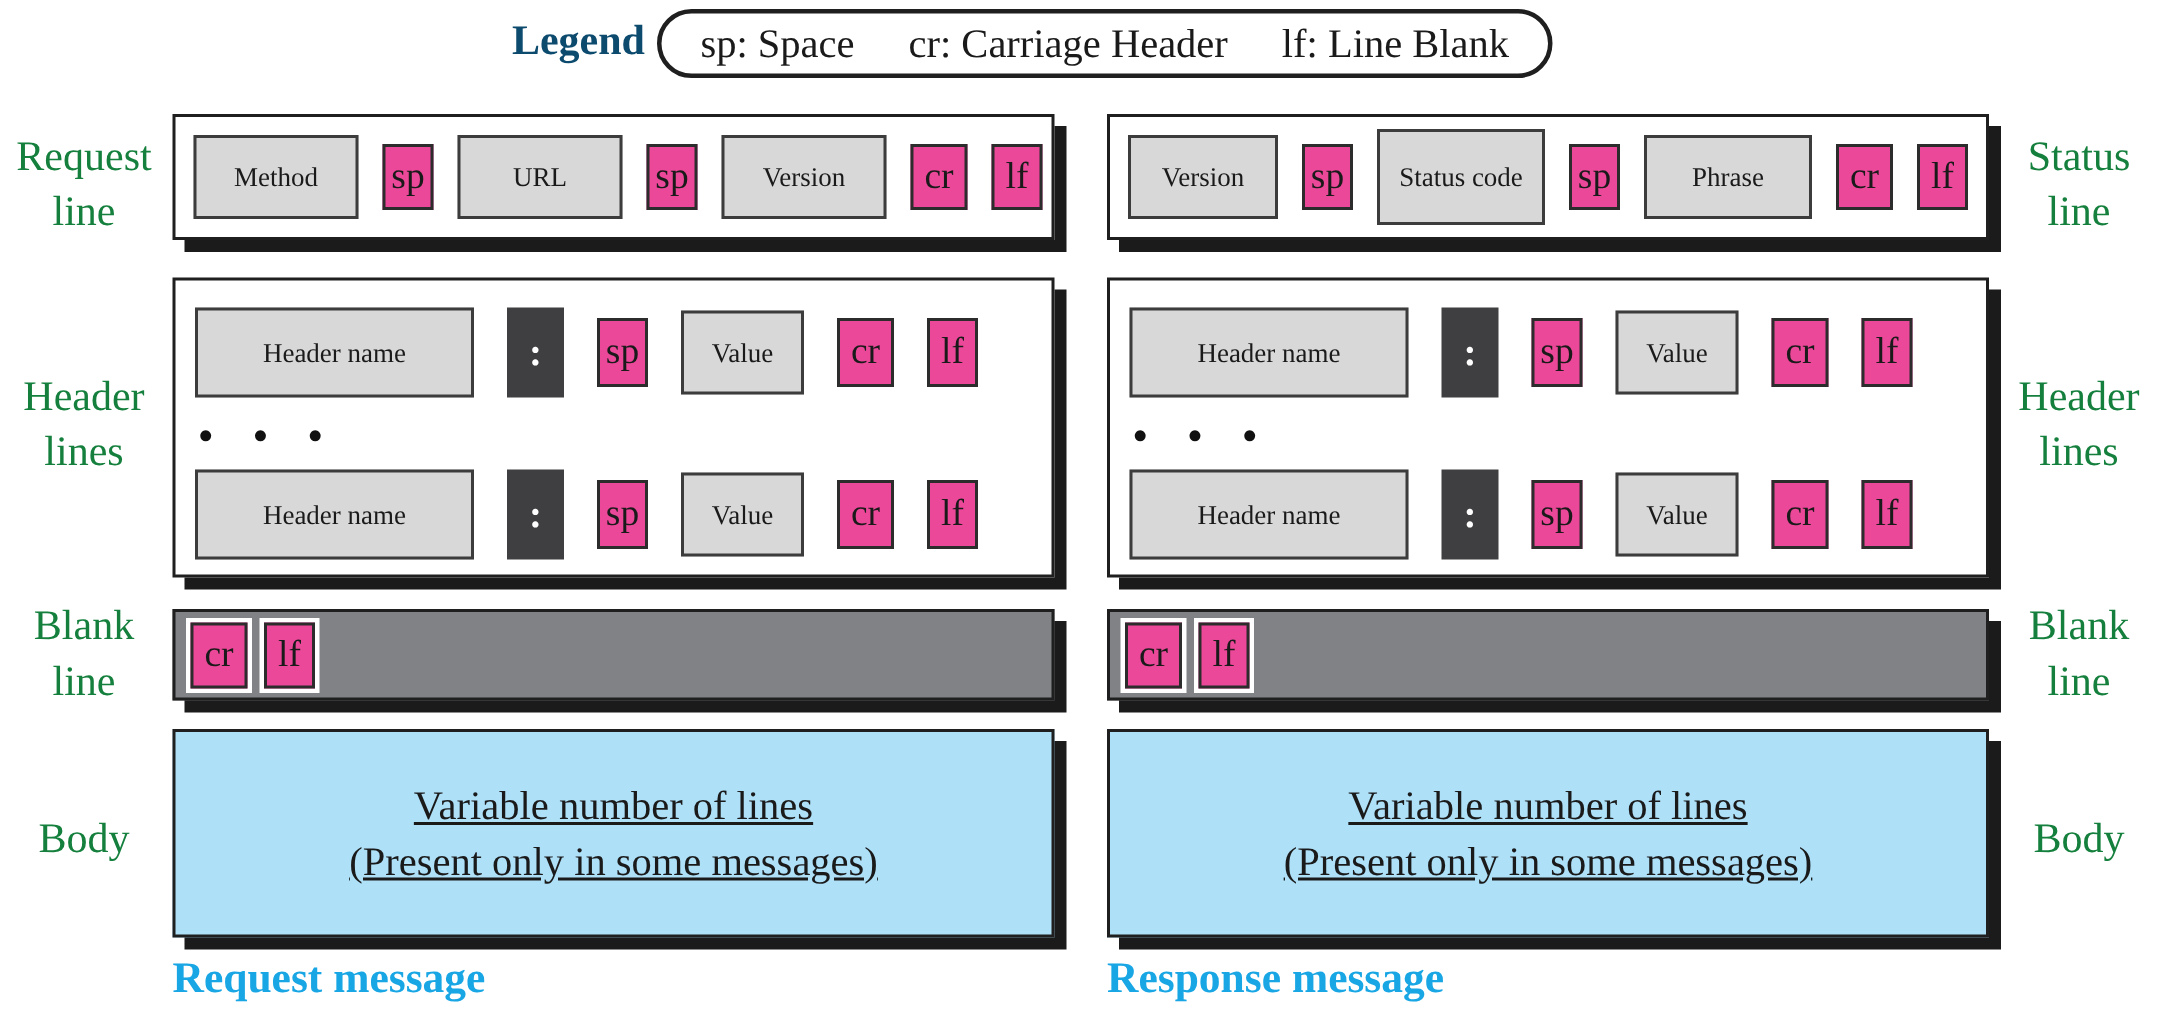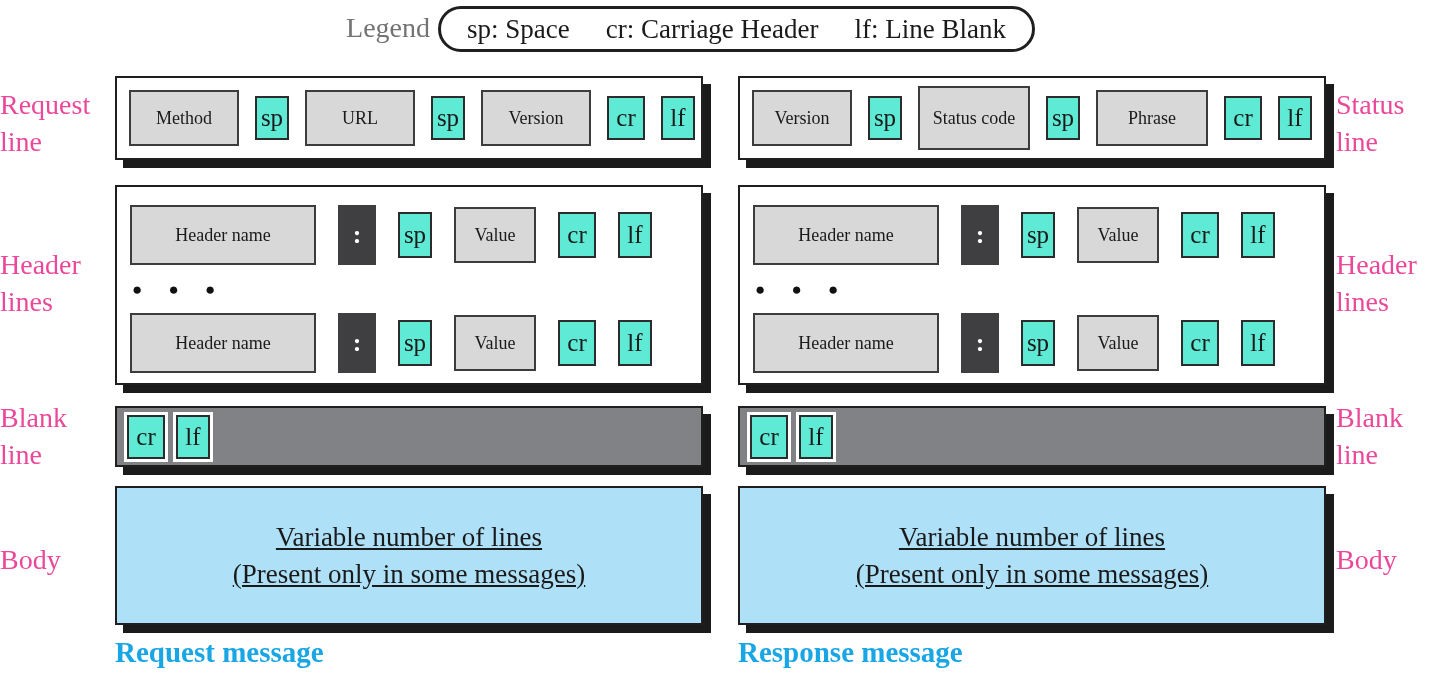--- a/index.html
+++ b/index.html
@@ -4,21 +4,21 @@
 <style>
   html,body { margin:0; padding:0; background:#ffffff; }
   .stage {
     position:relative; width:1438px; height:675px; background:#ffffff;
     font-family:"Liberation Serif", serif; color:#1a1a1a; overflow:hidden;
   }
 
   
   .legend-title {
     position:absolute; left:295px; top:12px; width:135px; text-align:right;
-    font-size:28px; font-weight:normal; color:#737373;
+    font-size:28px; font-weight:bold; color:#0c4a6e;
   }
   .legend-box {
     position:absolute; left:438px; top:6px; width:597px; height:46px;
     border:3px solid #1f1f1f; border-radius:23px; background:#fff;
     display:flex; align-items:center; justify-content:center; gap:36px;
     font-size:27px; box-sizing:border-box;
   }
 
   
   .col { position:absolute; top:0; height:675px; }
@@ -51,42 +51,42 @@
     color:#18a6e4; font-weight:bold; font-size:29px;
   }
 
   
   .gbox {
     background:#d8d8d8; border:2px solid #3c3c3c; height:56px;
     display:flex; align-items:center; justify-content:center;
     font-size:18px; box-sizing:border-box; text-align:center; line-height:28px;
   }
   .sbox {
-    background:#5eead4; border:2px solid #2c2c2c; height:46px;
+    background:#ec4899; border:2px solid #2c2c2c; height:46px;
     display:flex; align-items:center; justify-content:center;
     font-size:25px; box-sizing:border-box; flex:0 0 auto;
   }
   .sbox.short { height:44px; }
   .rim { box-shadow:0 0 0 3px #ffffff; height:44px; }
   .cbox {
     background:#3f3f41; color:#ffffff; width:38px; height:60px;
     display:flex; align-items:center; justify-content:center;
     font-size:26px; font-weight:bold; box-sizing:border-box; flex:0 0 auto;
   }
   .w110 { width:110px; flex:0 0 auto; }
   .w100 { width:100px; flex:0 0 auto; }
   .w112 { width:112px; flex:0 0 auto; }
   .tall2 { height:64px; padding:0 2px; }
   .w186 { width:186px; height:60px; flex:0 0 auto; }
   .w82  { width:82px;  height:56px; flex:0 0 auto; }
   .wsp { width:34px; } .wcr { width:38px; } .wlf { width:34px; }
 
   
   .side-label {
-    position:absolute; font-size:28px; line-height:37px; color:#ec4899;
+    position:absolute; text-align:center; font-size:28px; line-height:37px; color:#15803d;
   }
   .sl-left  { left:0; width:112px; }
   .sl-right { left:1336px; width:100px; }
 </style>
 </head>
 <body>
 
 <div class="stage">
 
   <div class="legend-title">Legend</div>

